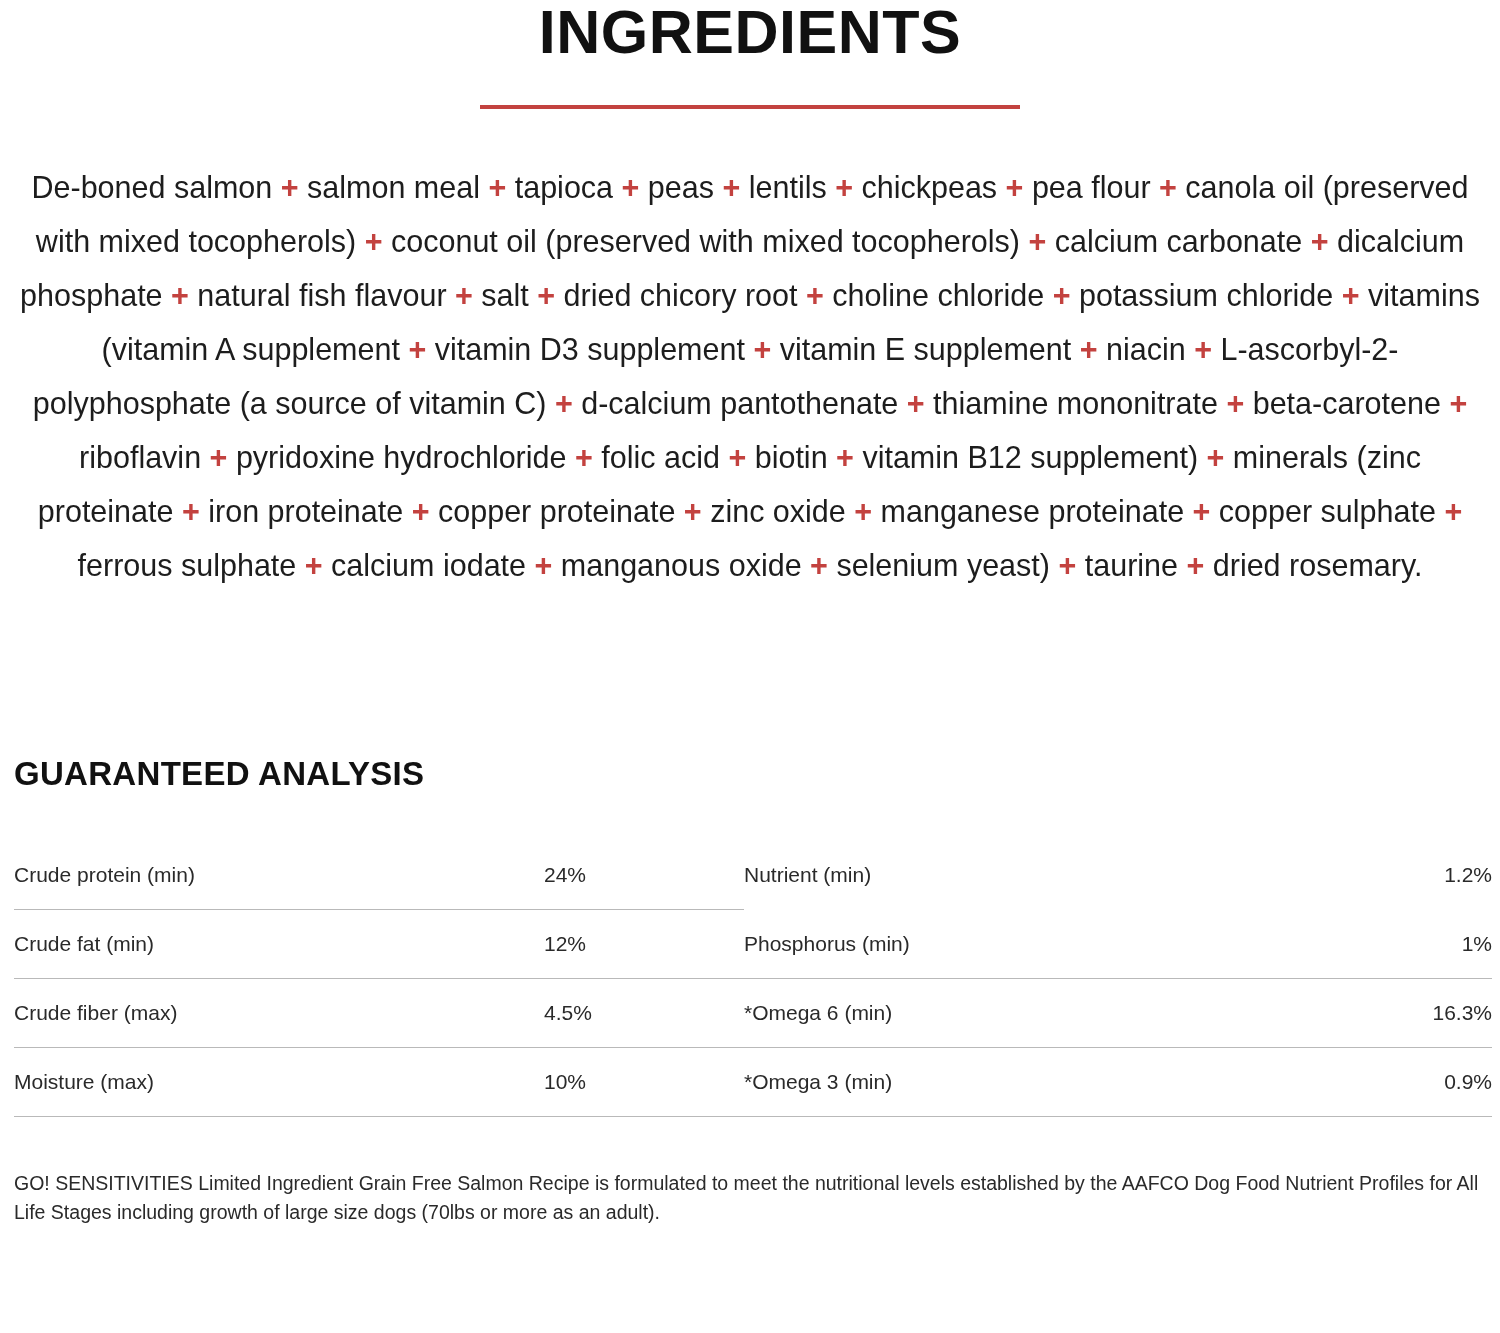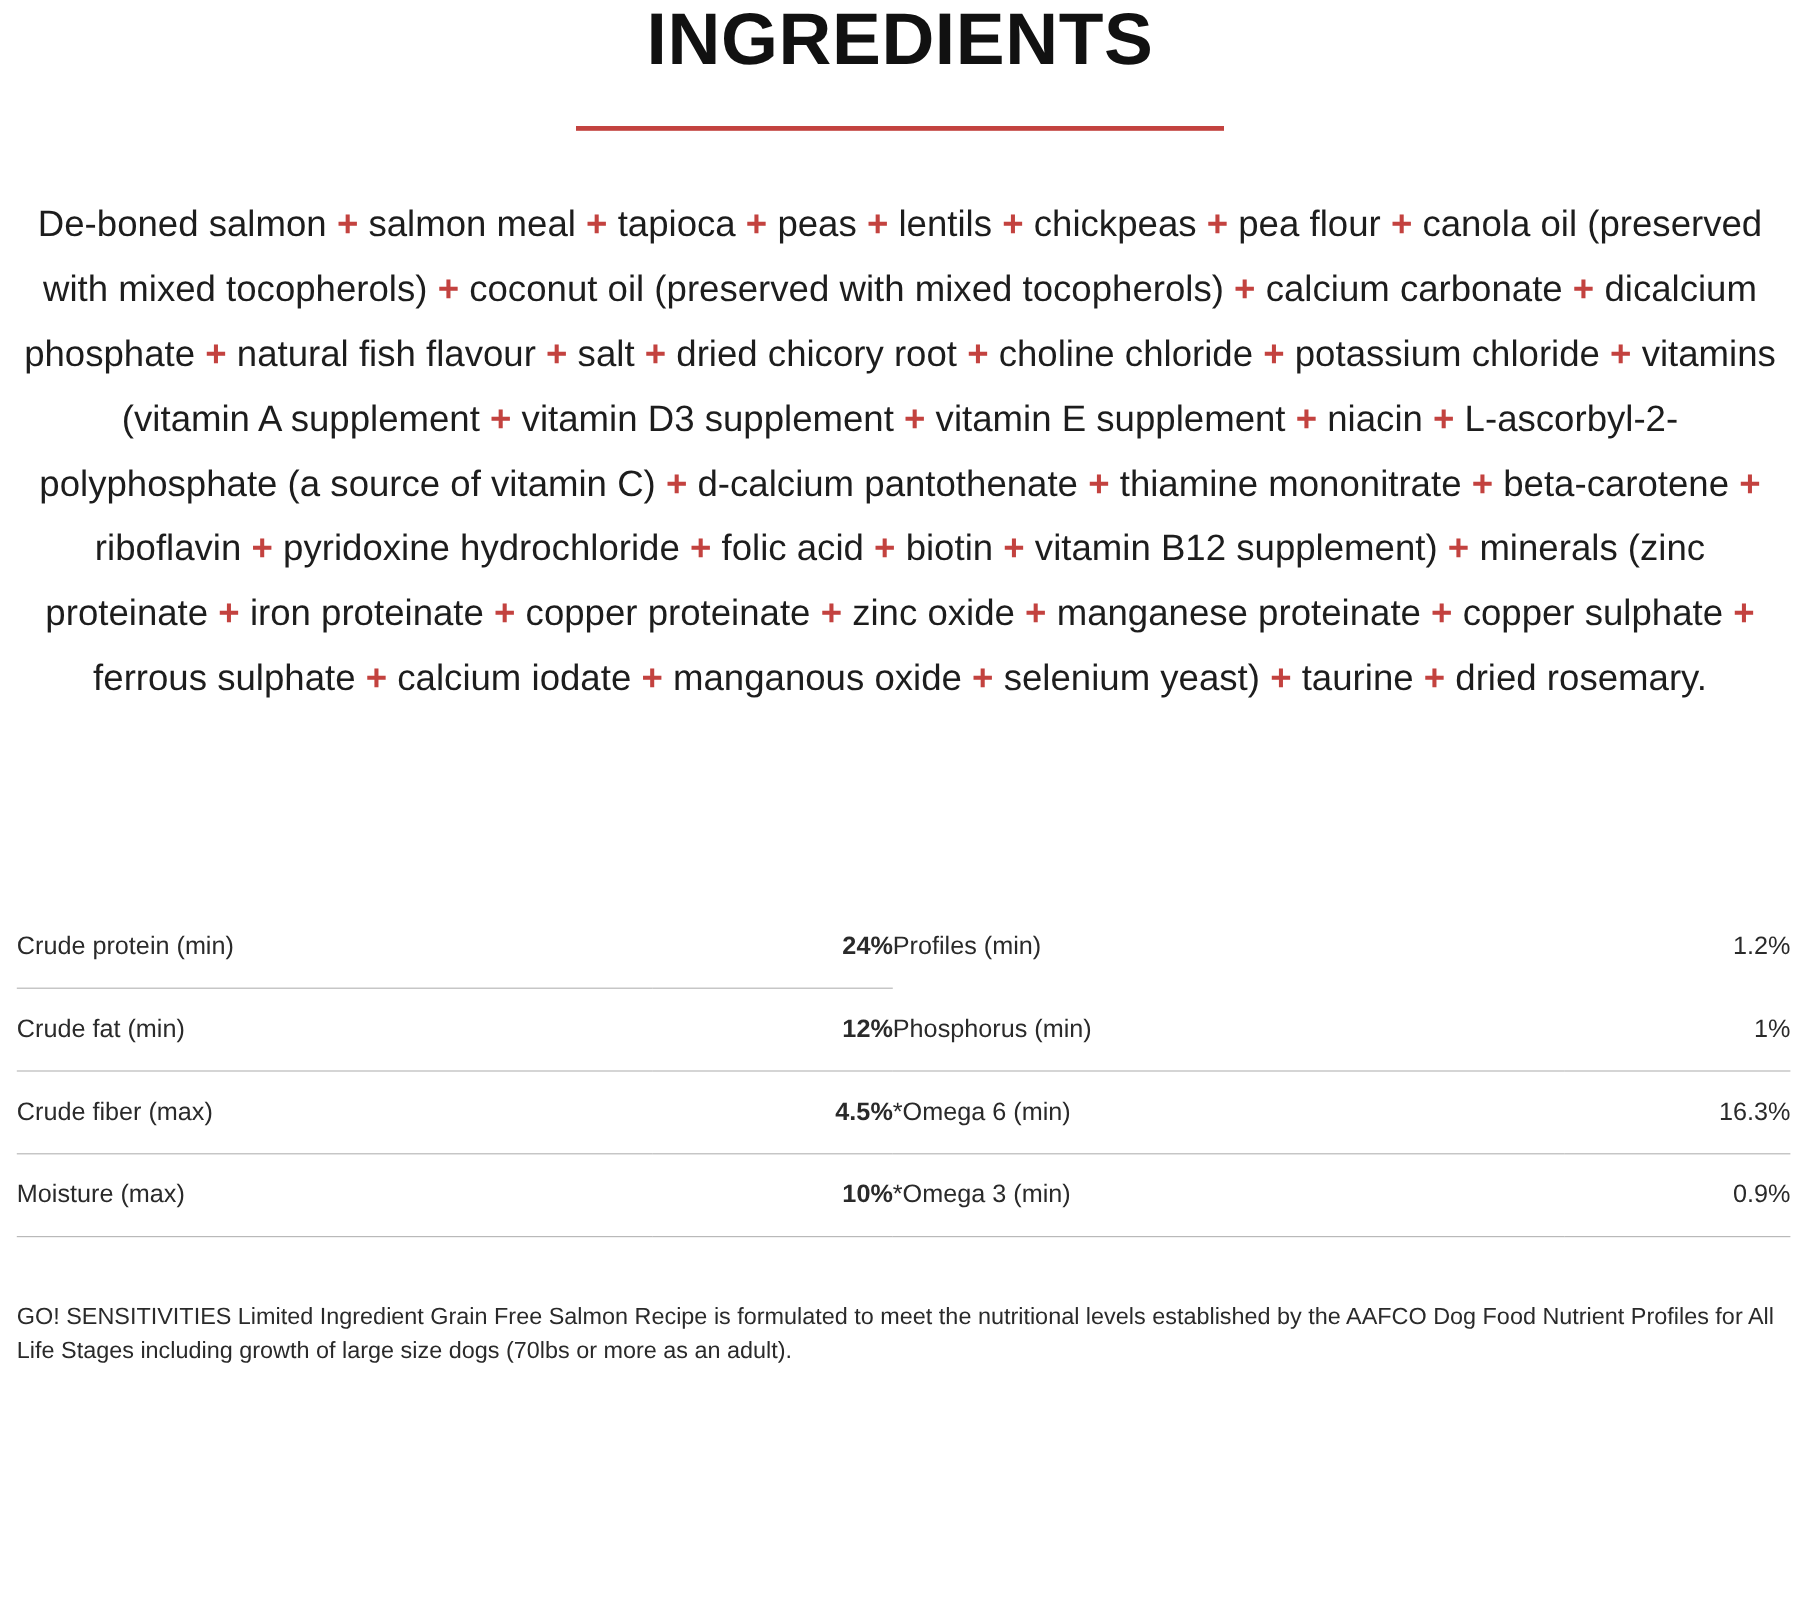--- a/index.html
+++ b/index.html
@@ -73,21 +73,21 @@
   }
   table.ga td {
     font-size: 21px;
     color: #2a2a2a;
     padding: 22px 0 22px 0;
     vertical-align: middle;
     border-bottom: 1px solid #b9b9b9;
   }
   table.ga tr:last-child td { border-bottom: 1px solid #b9b9b9; }
   td.lbl-l { width: 530px; padding-left: 4px; }
-  td.val-l { width: 200px; text-align: right; padding-right: 120px; font-weight: bold; }
+  td.val-l { width: 200px; text-align: left; padding-right: 120px; }
   td.lbl-r { width: 560px; padding-left: 6px; }
   td.val-r { width: 188px; text-align: right; padding-right: 138px; }
 
   
   table.ga tr.first td.lbl-r,
   table.ga tr.first td.val-r { border-bottom: 1px solid transparent; }
 
   
   .footnote {
     font-size: 19.5px;
@@ -107,26 +107,27 @@
 <body>
 
 <div class="page">
 
   <h1 class="ing-title">INGREDIENTS</h1>
   <div class="ing-rule"></div>
 
   <div class="ing-body"><span>De-boned salmon</span><span class="plus"> + </span><span>salmon meal</span><span class="plus"> + </span><span>tapioca</span><span class="plus"> + </span><span>peas</span><span class="plus"> + </span><span>lentils</span><span class="plus"> + </span><span>chickpeas</span><span class="plus"> + </span><span>pea flour</span><span class="plus"> + </span><span>canola oil (preserved with mixed tocopherols)</span><span class="plus"> + </span><span>coconut oil (preserved with mixed tocopherols)</span><span class="plus"> + </span><span>calcium carbonate</span><span class="plus"> + </span><span>dicalcium phosphate</span><span class="plus"> + </span><span>natural fish flavour</span><span class="plus"> + </span><span>salt</span><span class="plus"> + </span><span>dried chicory root</span><span class="plus"> + </span><span>choline chloride</span><span class="plus"> + </span><span>potassium chloride</span><span class="plus"> + </span><span>vitamins (vitamin A supplement</span><span class="plus"> + </span><span>vitamin D3 supplement</span><span class="plus"> + </span><span>vitamin E supplement</span><span class="plus"> + </span><span>niacin</span><span class="plus"> + </span><span>L-ascorbyl-2-polyphosphate (a source of vitamin C)</span><span class="plus"> + </span><span>d-calcium pantothenate</span><span class="plus"> + </span><span>thiamine mononitrate</span><span class="plus"> + </span><span>beta-carotene</span><span class="plus"> + </span><span>riboflavin</span><span class="plus"> + </span><span>pyridoxine hydrochloride</span><span class="plus"> + </span><span>folic acid</span><span class="plus"> + </span><span>biotin</span><span class="plus"> + </span><span>vitamin B12 supplement)</span><span class="plus"> + </span><span>minerals (zinc proteinate</span><span class="plus"> + </span><span>iron proteinate</span><span class="plus"> + </span><span>copper proteinate</span><span class="plus"> + </span><span>zinc oxide</span><span class="plus"> + </span><span>manganese proteinate</span><span class="plus"> + </span><span>copper sulphate</span><span class="plus"> + </span><span>ferrous sulphate</span><span class="plus"> + </span><span>calcium iodate</span><span class="plus"> + </span><span>manganous oxide</span><span class="plus"> + </span><span>selenium yeast)</span><span class="plus"> + </span><span>taurine</span><span class="plus"> + </span><span>dried rosemary.</span></div>
 
   <div class="ga-wrap">
+    <h2 class="ga-title">GUARANTEED ANALYSIS</h2>
     <table class="ga">
       <tbody>
           <tr class="first">
             <td class="lbl-l">Crude protein (min)</td>
             <td class="val-l">24%</td>
-            <td class="lbl-r">Profiles (min)</td>
+            <td class="lbl-r">Nutrient (min)</td>
             <td class="val-r">1.2%</td>
           </tr>
           <tr>
             <td class="lbl-l">Crude fat (min)</td>
             <td class="val-l">12%</td>
             <td class="lbl-r">Phosphorus (min)</td>
             <td class="val-r">1%</td>
           </tr>
           <tr>
             <td class="lbl-l">Crude fiber (max)</td>

